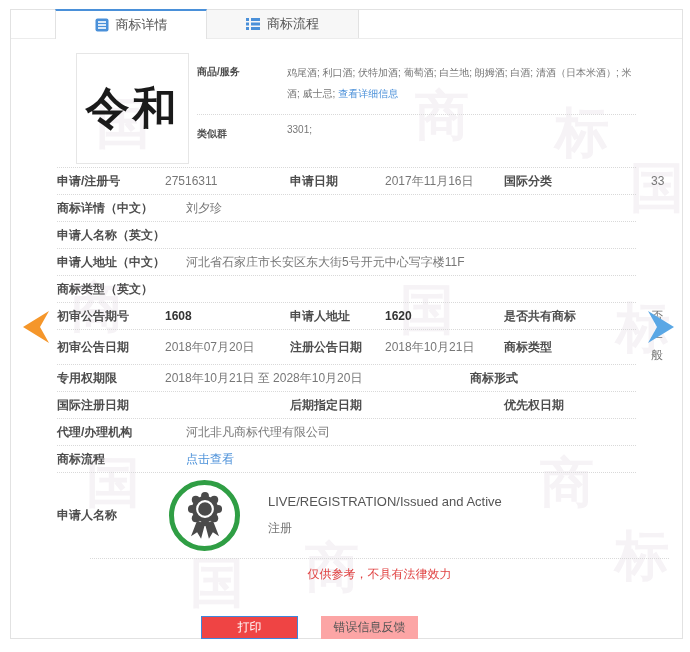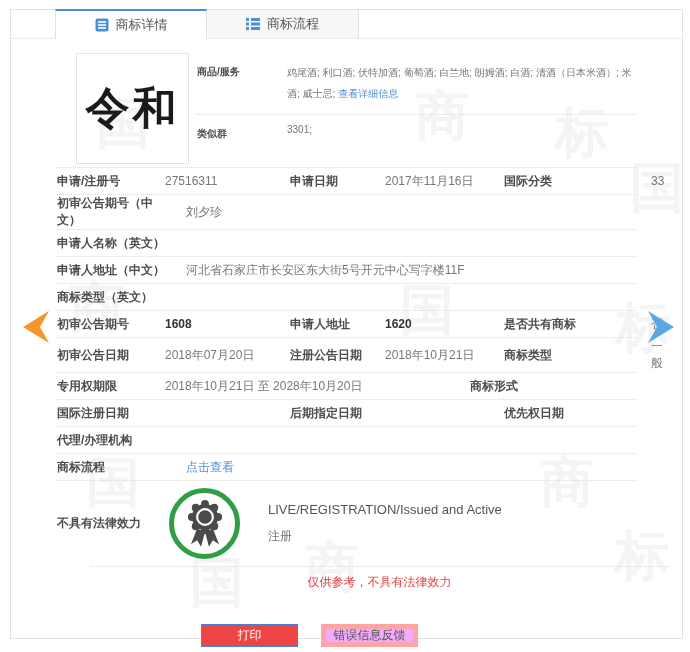--- a/index.html
+++ b/index.html
@@ -60,21 +60,21 @@
   .status-en { font-size:13px; color:#555; }
   .status-cn { font-size:12px; color:#777; margin-top:11px; }
 
   .disclaimer { border-top:1px dotted #d9d9d9; margin:0 46px; padding:7px 0 6px 0;
                 text-align:center; font-size:12px; color:#e04343; transform:translateX(33px); }
 
   .btn-row { display:flex; justify-content:center; gap:23px; margin-top:27px; transform:translateX(-37px); }
   .btn { width:97px; height:23px; font-size:12px; display:flex; align-items:center;
          justify-content:center; cursor:pointer; }
   .btn.primary { background:#ef4444; color:#fff; border:1px solid #3f87dc; }
-  .btn.secondary { background:#f0abfc; color:#555; border:5px solid #fca5a5;font-family:Liberation Mono, monospace; }
+  .btn.secondary { background:#fca5a5; color:#555; border:1px solid #fca5a5;font-family:Liberation Mono, monospace; }
 
   .nav-arrow { position:absolute; z-index:3; cursor:pointer; width:30px; height:38px; }
   .nav-arrow.prev { left:21px; top:308px; }
   .nav-arrow.next { left:646px; top:308px; }
 </style>
 </head>
 <body>
 
 <div class="page">
 
@@ -139,21 +139,21 @@
       <div class="frow">
         <span class="lbl l1">申请/注册号</span>
         <span class="val v1">27516311</span>
         <span class="lbl l2">申请日期</span>
         <span class="val v2">2017年11月16日</span>
         <span class="lbl l3">国际分类</span>
         <span class="val v3">33</span>
       </div>
 
       <div class="frow">
-        <span class="lbl lw">初审公告期号（中文）</span>
+        <span class="lbl lw">商标详情（中文）</span>
         <span class="val vw">刘夕珍</span>
       </div>
 
       <div class="frow">
         <span class="lbl lw">申请人名称（英文）</span>
         <span class="val vw"></span>
       </div>
 
       <div class="frow">
         <span class="lbl lw">申请人地址（中文）</span>
@@ -194,30 +194,31 @@
         <span class="lbl l1">国际注册日期</span>
         <span class="val v1"></span>
         <span class="lbl l2">后期指定日期</span>
         <span class="val v2"></span>
         <span class="lbl l3">优先权日期</span>
         <span class="val v3"></span>
       </div>
 
       <div class="frow">
         <span class="lbl lw">代理/办理机构</span>
+        <span class="val vw">河北非凡商标代理有限公司</span>
       </div>
 
       <div class="frow">
         <span class="lbl lw">商标流程</span>
         <a class="link">点击查看</a>
       </div>
     </div>
 
     <div class="status-row">
-      <span class="status-label">不具有法律效力</span>
+      <span class="status-label">申请人名称</span>
       <div class="badge-ring">
         <svg width="42" height="50" viewBox="0 0 48 56">
           <g fill="#4a4a4a">
             <circle cx="24" cy="20" r="15"></circle>
             <circle cx="39" cy="20" r="4.5"></circle>
               <circle cx="34.6" cy="30.6" r="4.5"></circle>
             <circle cx="24" cy="35" r="4.5"></circle>
               <circle cx="13.4" cy="30.6" r="4.5"></circle>
             <circle cx="9" cy="20" r="4.5"></circle>
               <circle cx="13.4" cy="9.4" r="4.5"></circle>

